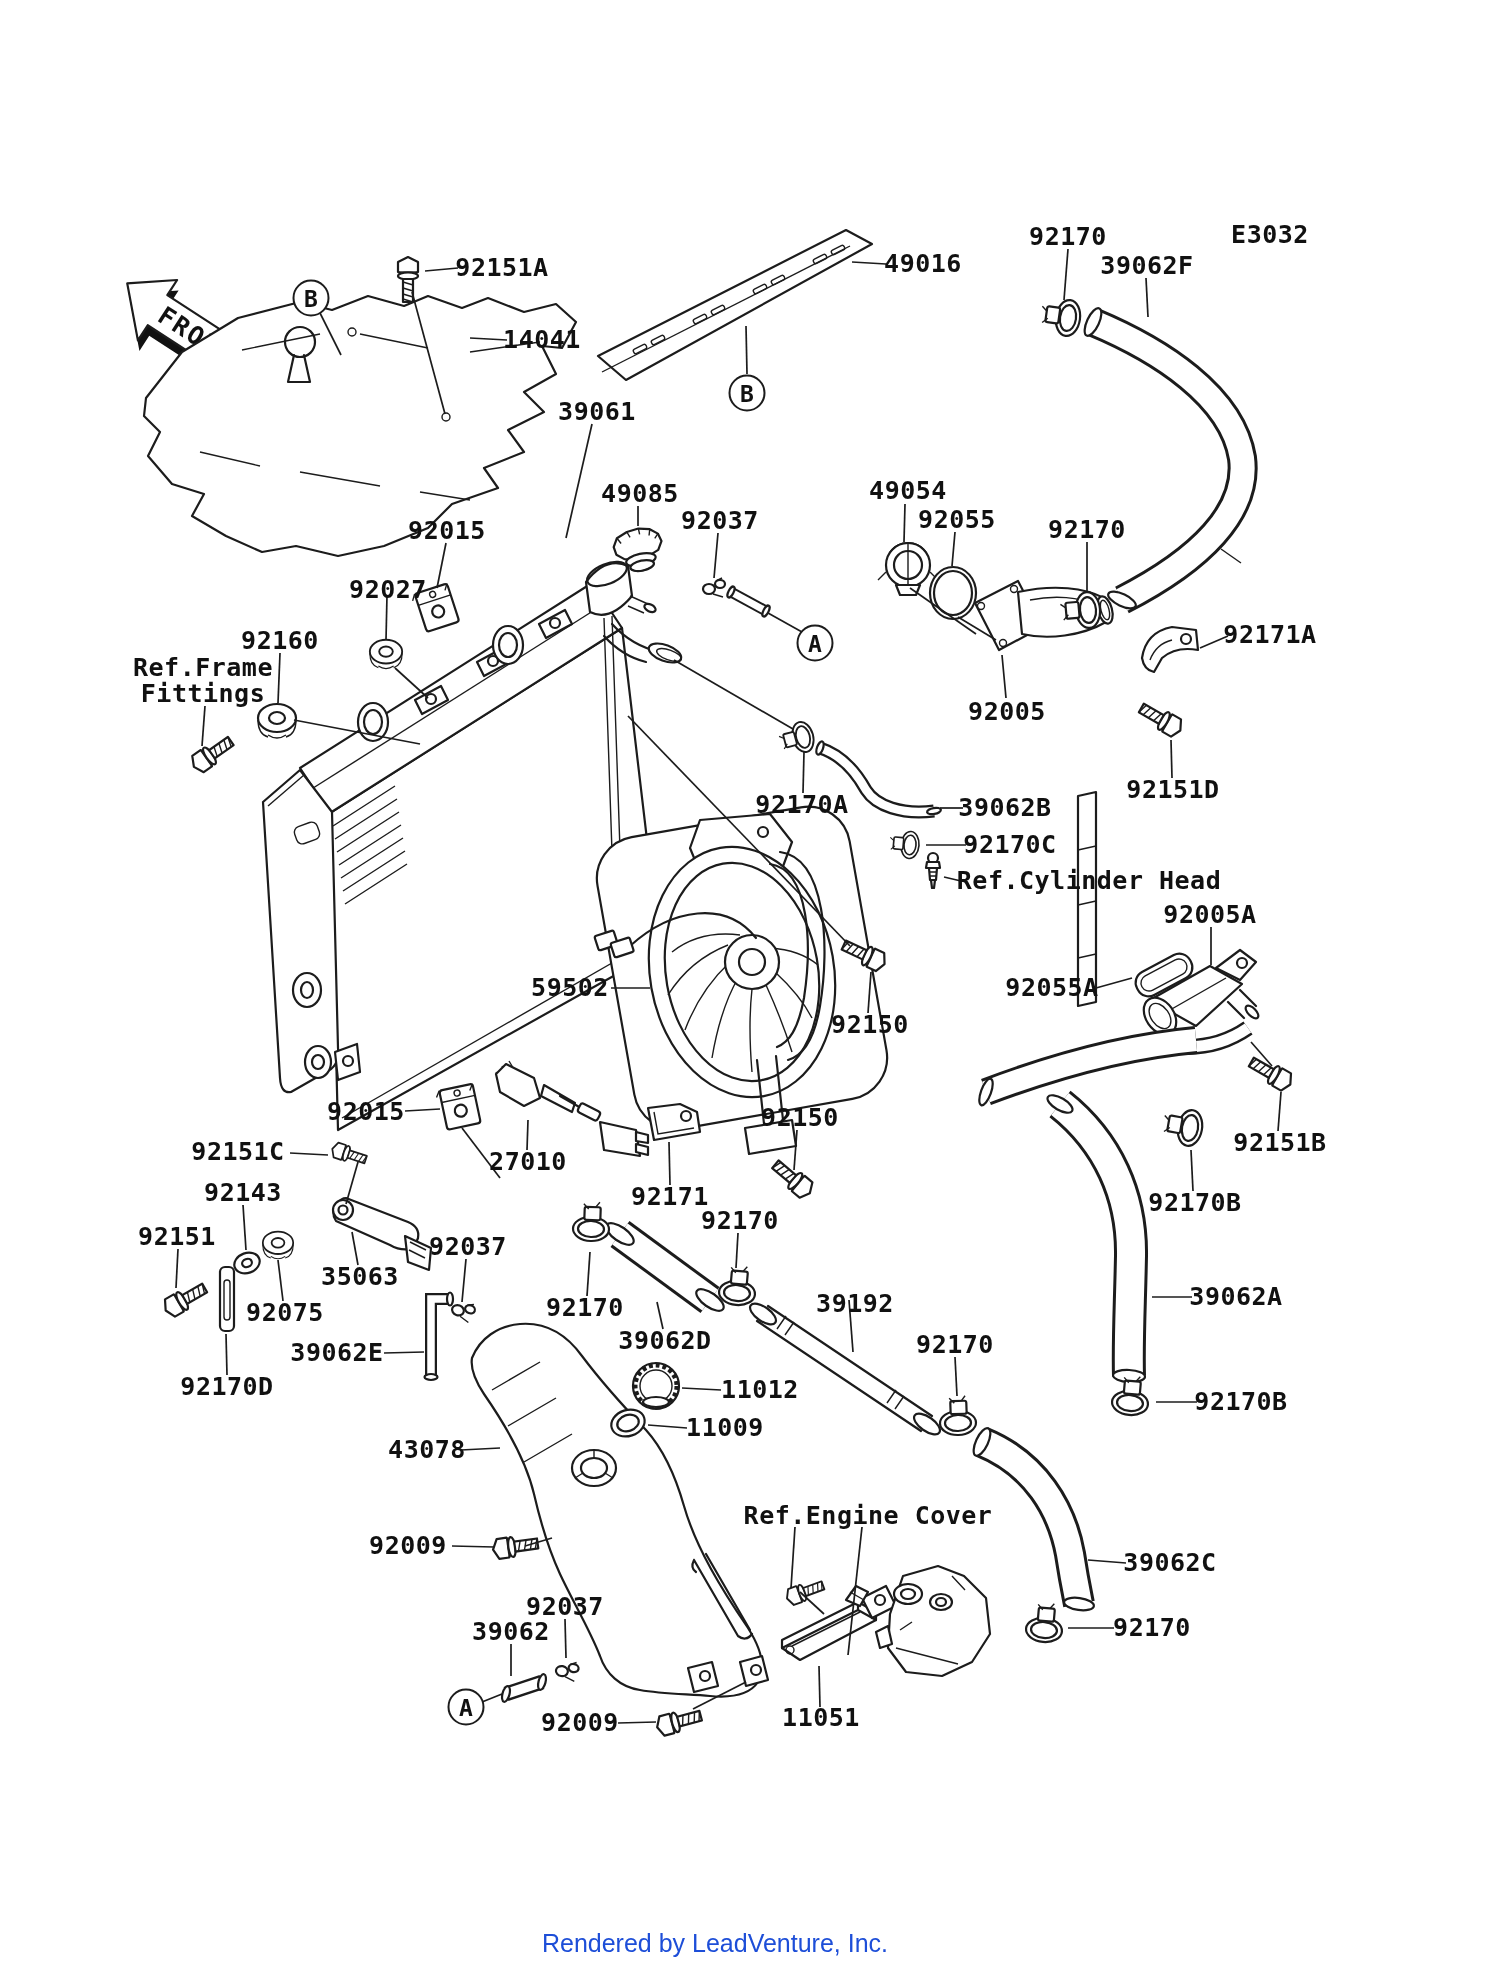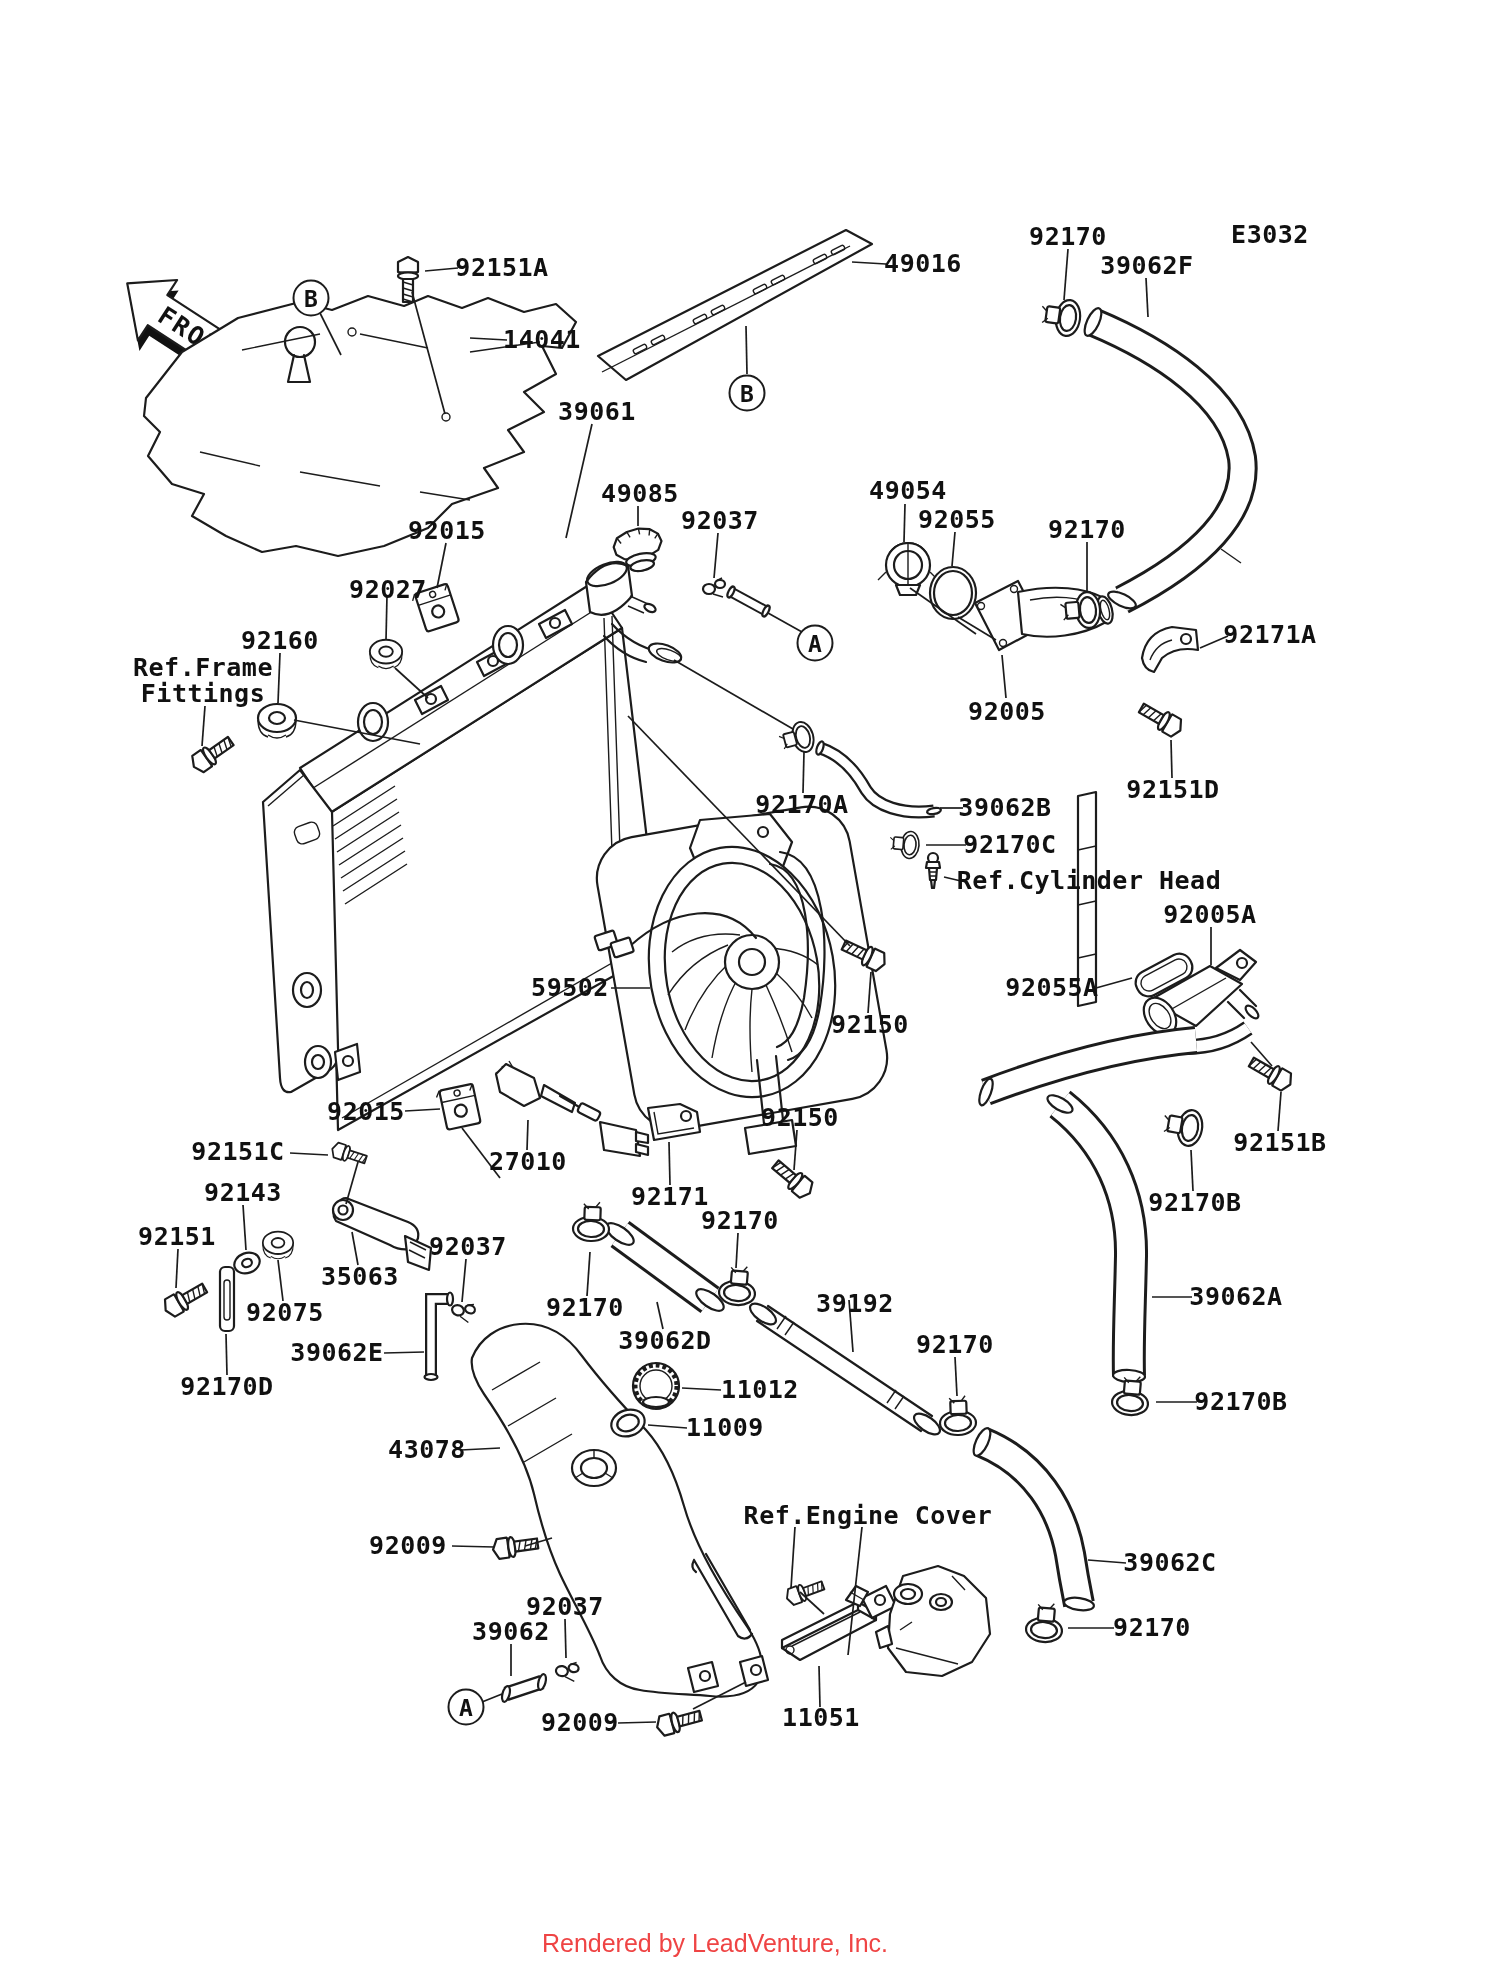--- a/index.html
+++ b/index.html
@@ -15,21 +15,21 @@
   .plabel{position:absolute;transform:translate(-50%,-50%);color:#111;
           font:700 25px "DejaVu Sans Mono",monospace;white-space:pre-line;text-align:center;
           letter-spacing:0.5px;line-height:1.04;}
   .callout{position:absolute;transform:translate(-50%,-50%);width:33px;height:33px;border:2.6px solid #1c1c1c;
            border-radius:50%;color:#111;font:700 23px "DejaVu Sans Mono",monospace;
            display:flex;align-items:center;justify-content:center;background:#fff;}
   #watermark{position:absolute;left:750px;top:1100px;transform:translate(-50%,-50%);
              font:700 47px "Liberation Sans",sans-serif;letter-spacing:14px;color:#000;opacity:0.09;
              white-space:nowrap;}
   #footer{position:absolute;left:715px;top:1943px;transform:translate(-50%,-50%);
-          font:400 25px "Liberation Sans",sans-serif;color:#ef4444;white-space:nowrap;}
+          font:400 25px "Liberation Sans",sans-serif;color:#1d4ed8;white-space:nowrap;}
   .front-text{font:700 25px "DejaVu Sans Mono",monospace;fill:#111;letter-spacing:2px;}
 </style>
 </head>
 <body>
 
 <div id="page">
 
 <svg id="art" width="1500" height="1962" viewBox="0 0 1500 1962">
   <defs>
     <g id="sym-bolt">

